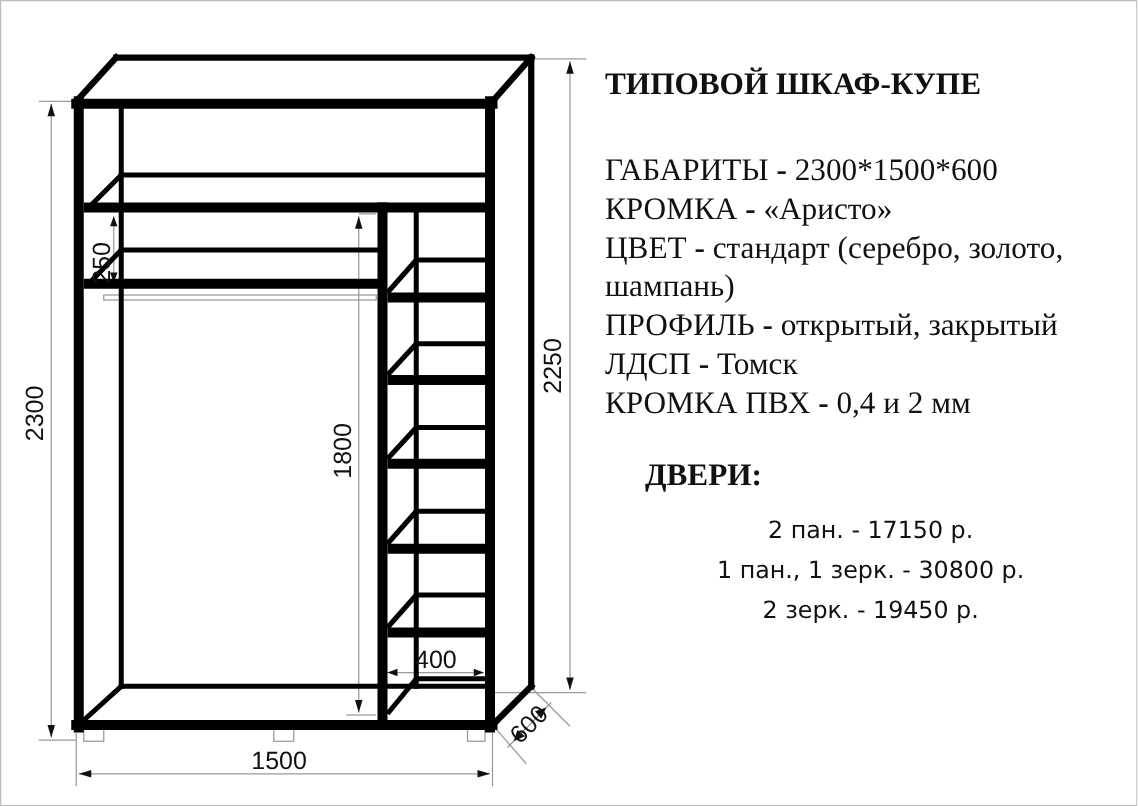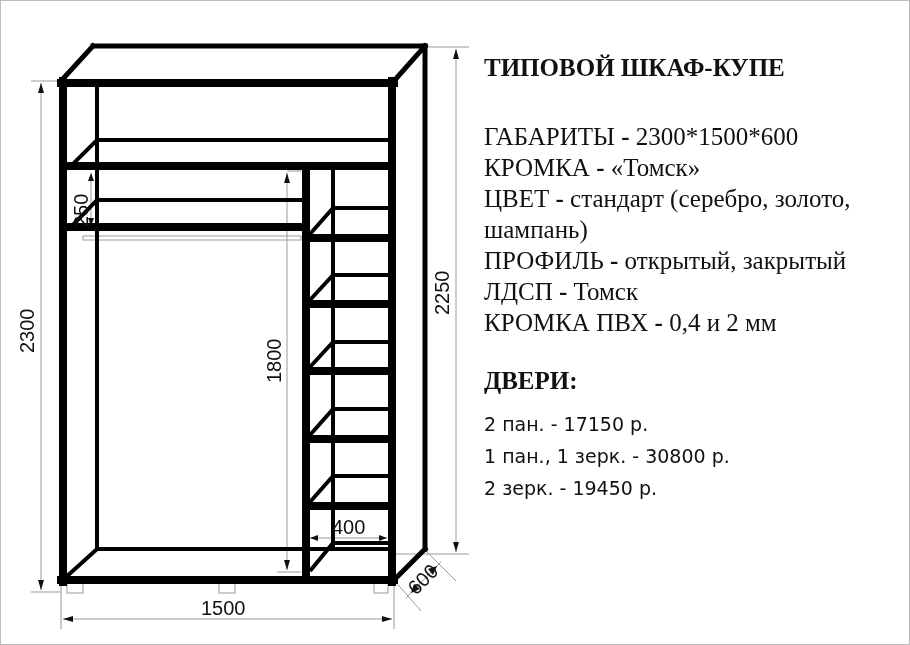--- a/index.html
+++ b/index.html
@@ -41,26 +41,28 @@
       line-height: 31px;
       white-space: normal;
     }
     .spec-key { font-weight: normal; }
     .spec-sep { font-weight: bold; }
     .doors-title {
       font-weight: bold;
       font-size: 25px;
       line-height: 30px;
       margin-top: 28px;
+      margin-left: 32px;
     }
     #prices {
       margin-top: 12px;
       font-family: "DejaVu Sans", sans-serif;
       font-size: 19px;
       line-height: 32px;
+      text-align: center;
     }
   </style>
 </head>
 <body>
 
 <div id="page">
 
   <svg id="drawing" viewBox="0 0 910 645" xmlns="http://www.w3.org/2000/svg">
 
     <g stroke="#9a9a9a" stroke-width="1" fill="none">
@@ -178,21 +180,21 @@
     <text class="dim-text" transform="translate(415,595) rotate(-45)">600</text>
   </svg>
 
   <div id="specs">
     <div class="title">ТИПОВОЙ ШКАФ-КУПЕ</div>
 
     <div class="spec-row">
       <span class="spec-key">ГАБАРИТЫ</span><span class="spec-sep"> - </span><span>2300*1500*600</span>
     </div>
     <div class="spec-row">
-      <span class="spec-key">КРОМКА</span><span class="spec-sep"> - </span><span>«Томск»</span>
+      <span class="spec-key">КРОМКА</span><span class="spec-sep"> - </span><span>«Аристо»</span>
     </div>
     <div class="spec-row">
       <span class="spec-key">ЦВЕТ</span><span class="spec-sep"> - </span><span>стандарт (серебро, золото, шампань)</span>
     </div>
     <div class="spec-row">
       <span class="spec-key">ПРОФИЛЬ</span><span class="spec-sep"> - </span><span>открытый, закрытый</span>
     </div>
     <div class="spec-row">
       <span class="spec-key">ЛДСП</span><span class="spec-sep"> - </span><span>Томск</span>
     </div>

